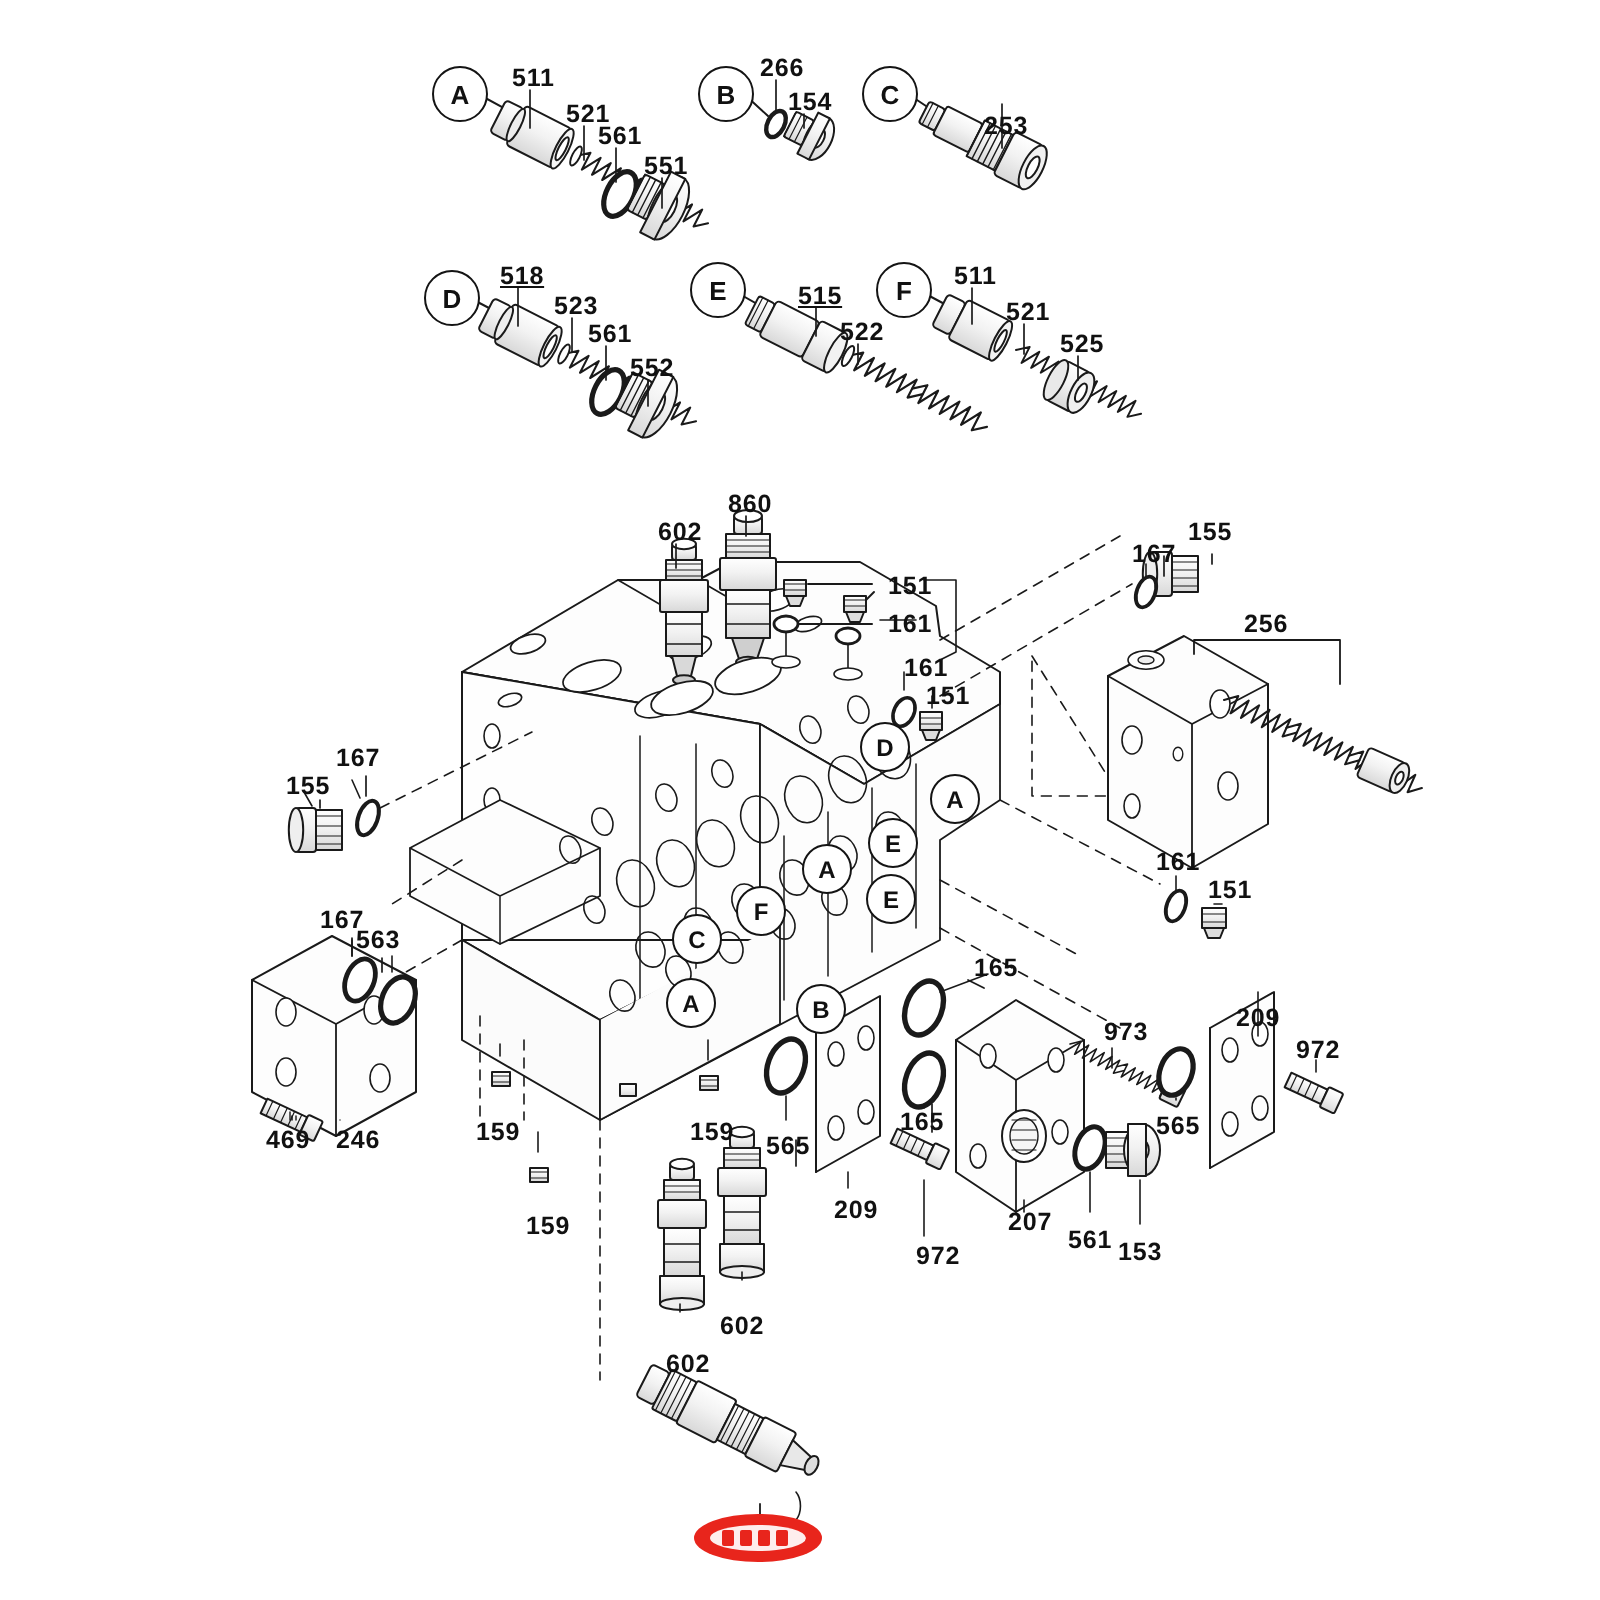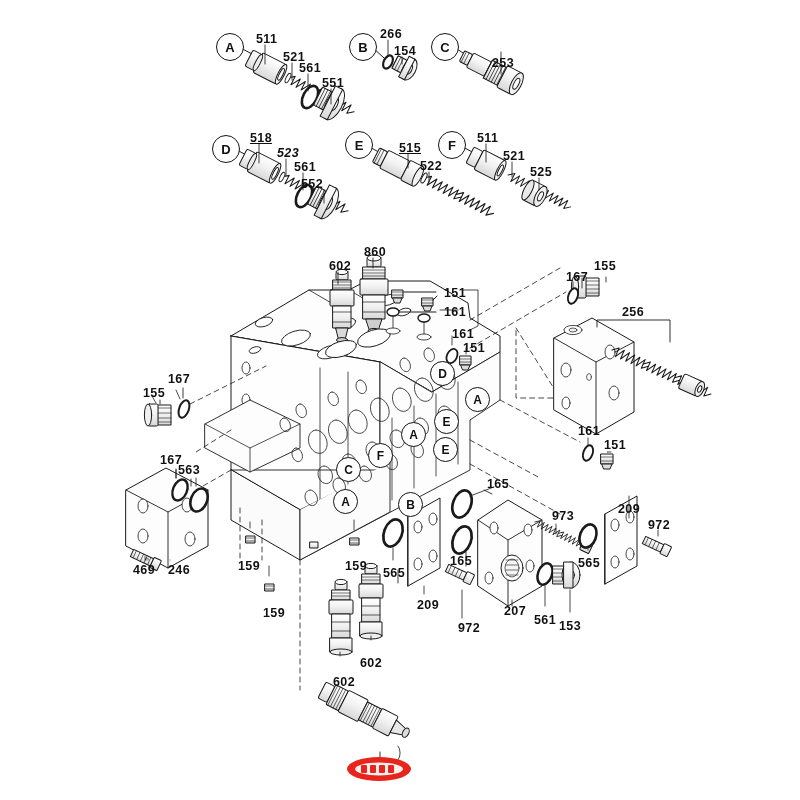--- a/index.html
+++ b/index.html
@@ -609,23 +609,23 @@
   <div class="lbl" style="left:283px;top:50px;">521</div>
   <div class="lbl" style="left:299px;top:61px;">561</div>
   <div class="lbl" style="left:322px;top:76px;">551</div>
 
   <div class="lbl" style="left:380px;top:27px;">266</div>
   <div class="lbl" style="left:394px;top:44px;">154</div>
 
   <div class="lbl" style="left:492px;top:56px;">253</div>
 
   <div class="lbl" style="left:250px;top:131px;text-decoration:underline;">518</div>
-  <div class="lbl" style="left:277px;top:146px;font-style:italic;">523</div>
+  <div class="lbl" style="left:277px;top:146px;">523</div>
   <div class="lbl" style="left:294px;top:160px;">561</div>
-  <div class="lbl" style="left:301px;top:177px;">552</div>
+  <div class="lbl" style="left:315px;top:177px;">552</div>
 
   <div class="lbl" style="left:399px;top:141px;text-decoration:underline;">515</div>
   <div class="lbl" style="left:420px;top:159px;">522</div>
 
   <div class="lbl" style="left:477px;top:131px;">511</div>
   <div class="lbl" style="left:503px;top:149px;">521</div>
   <div class="lbl" style="left:530px;top:165px;">525</div>
 
   <div class="lbl" style="left:329px;top:259px;">602</div>
   <div class="lbl" style="left:364px;top:245px;">860</div>

